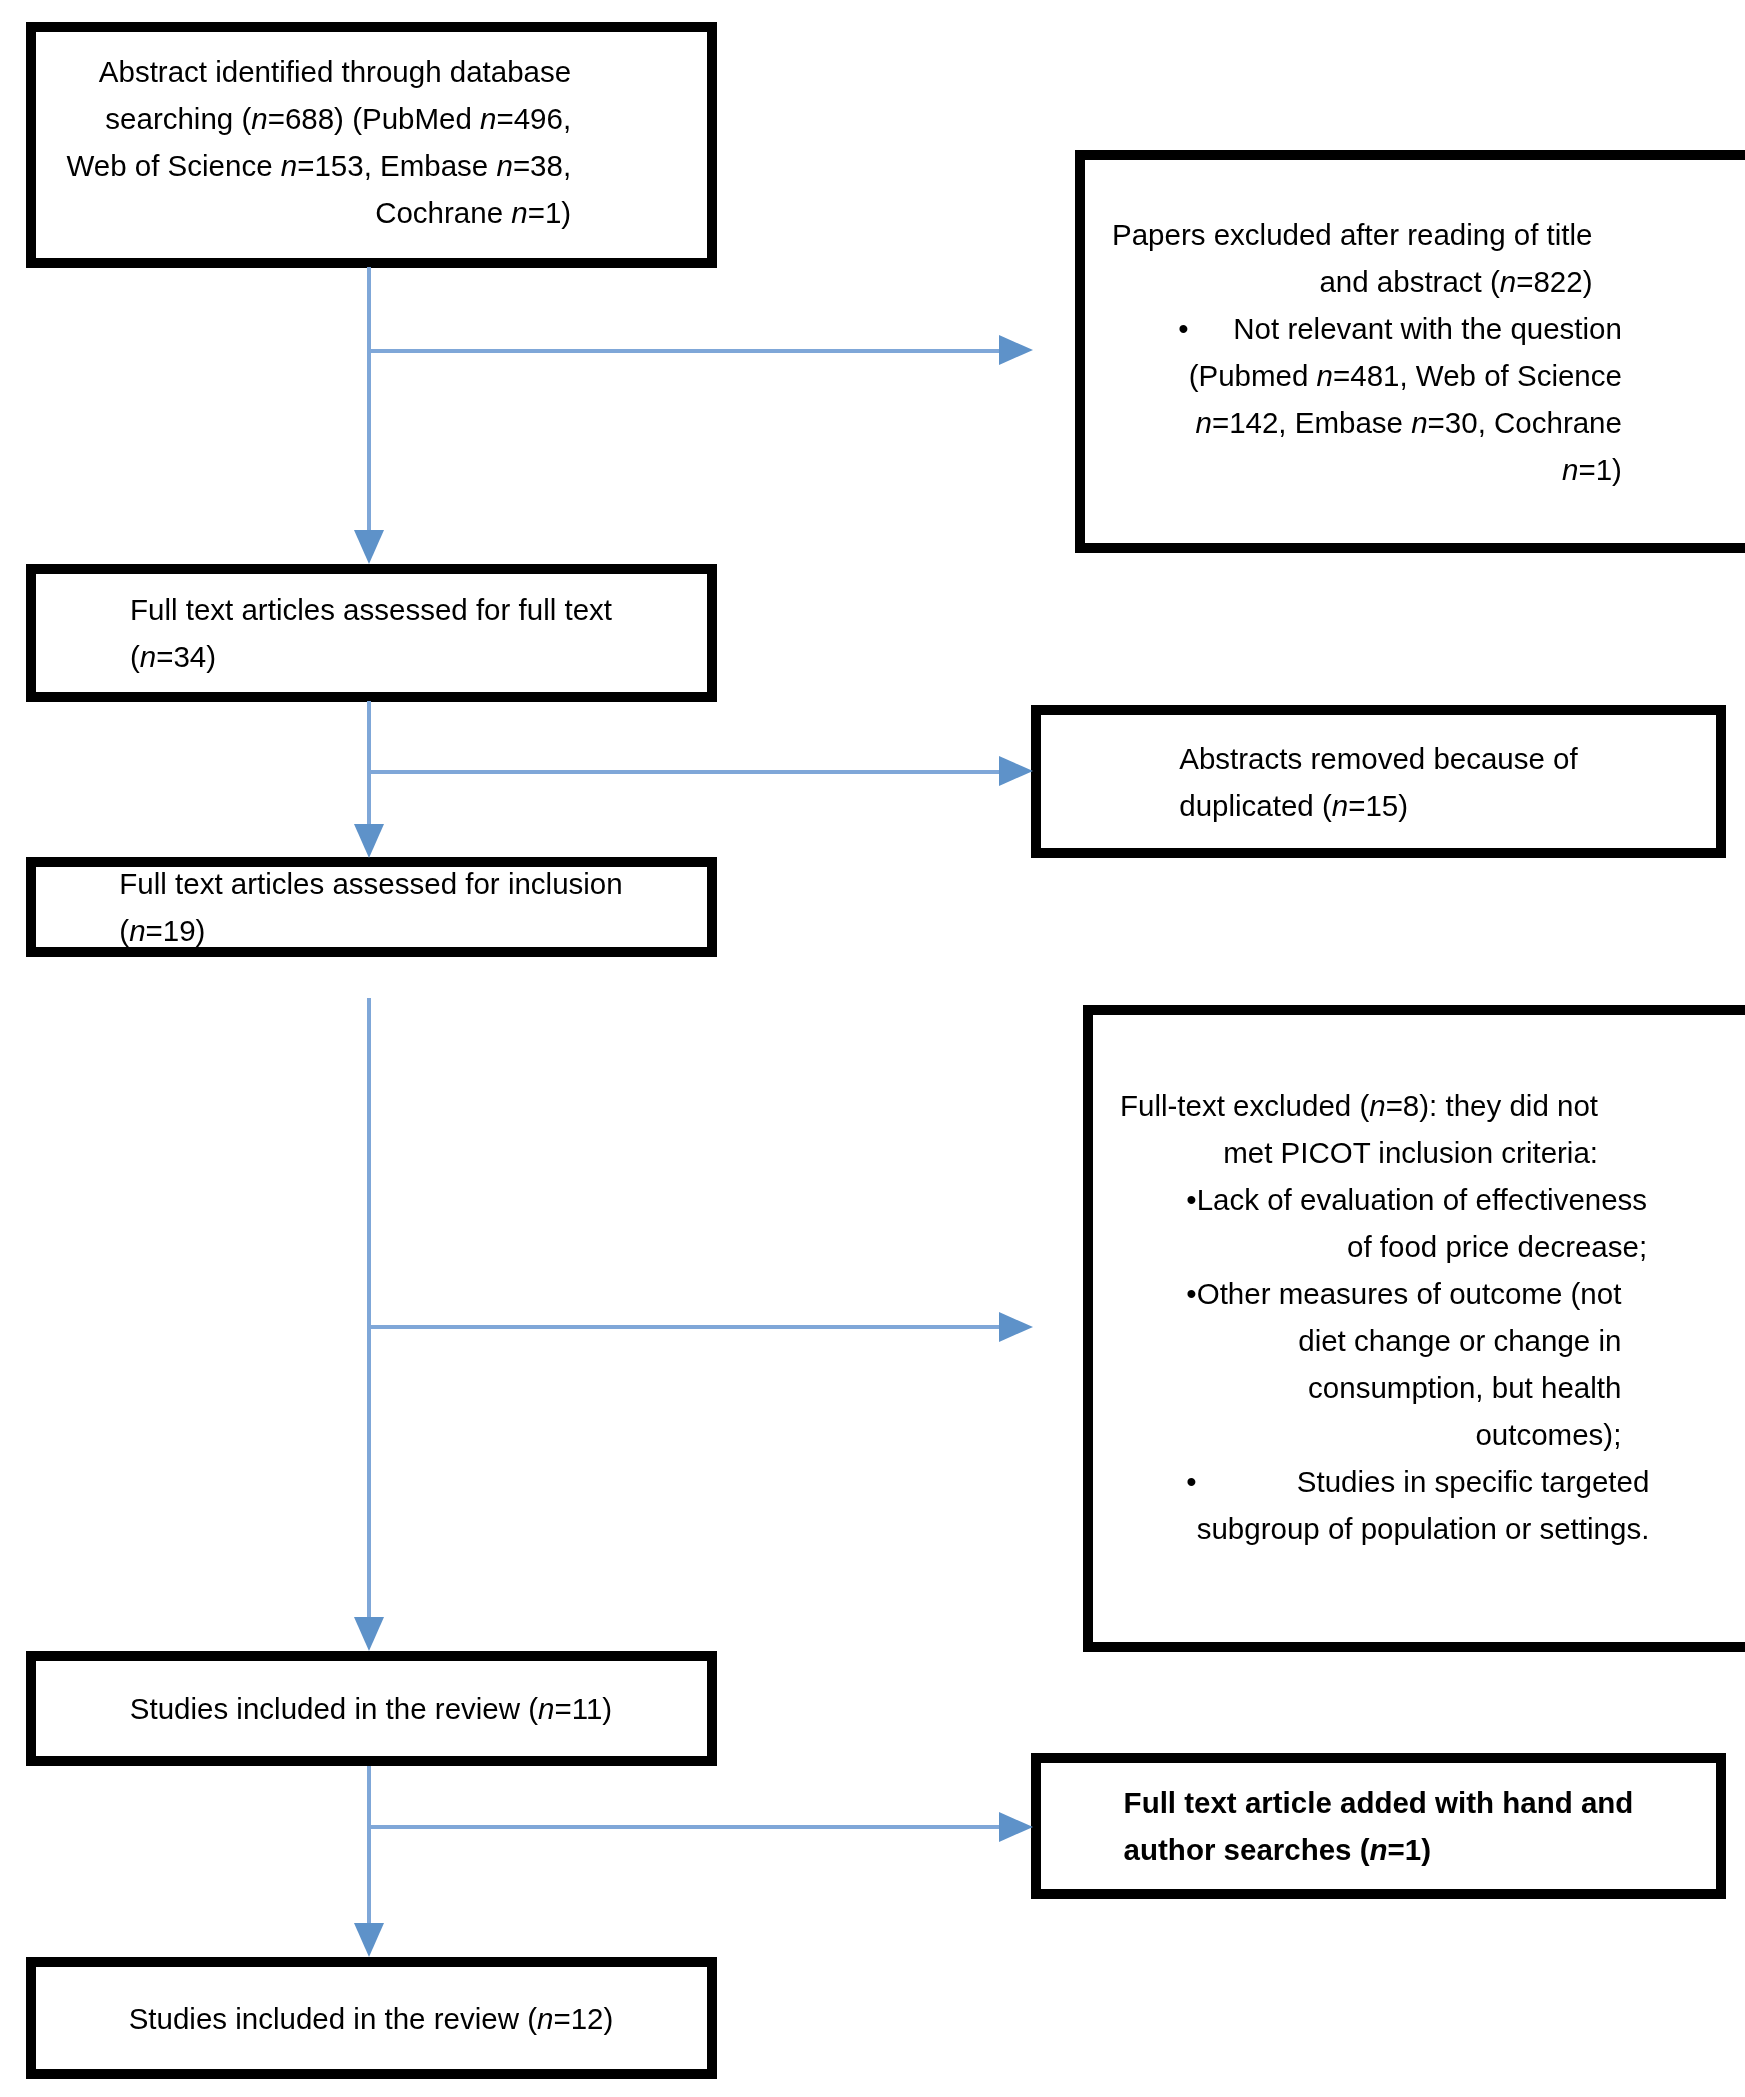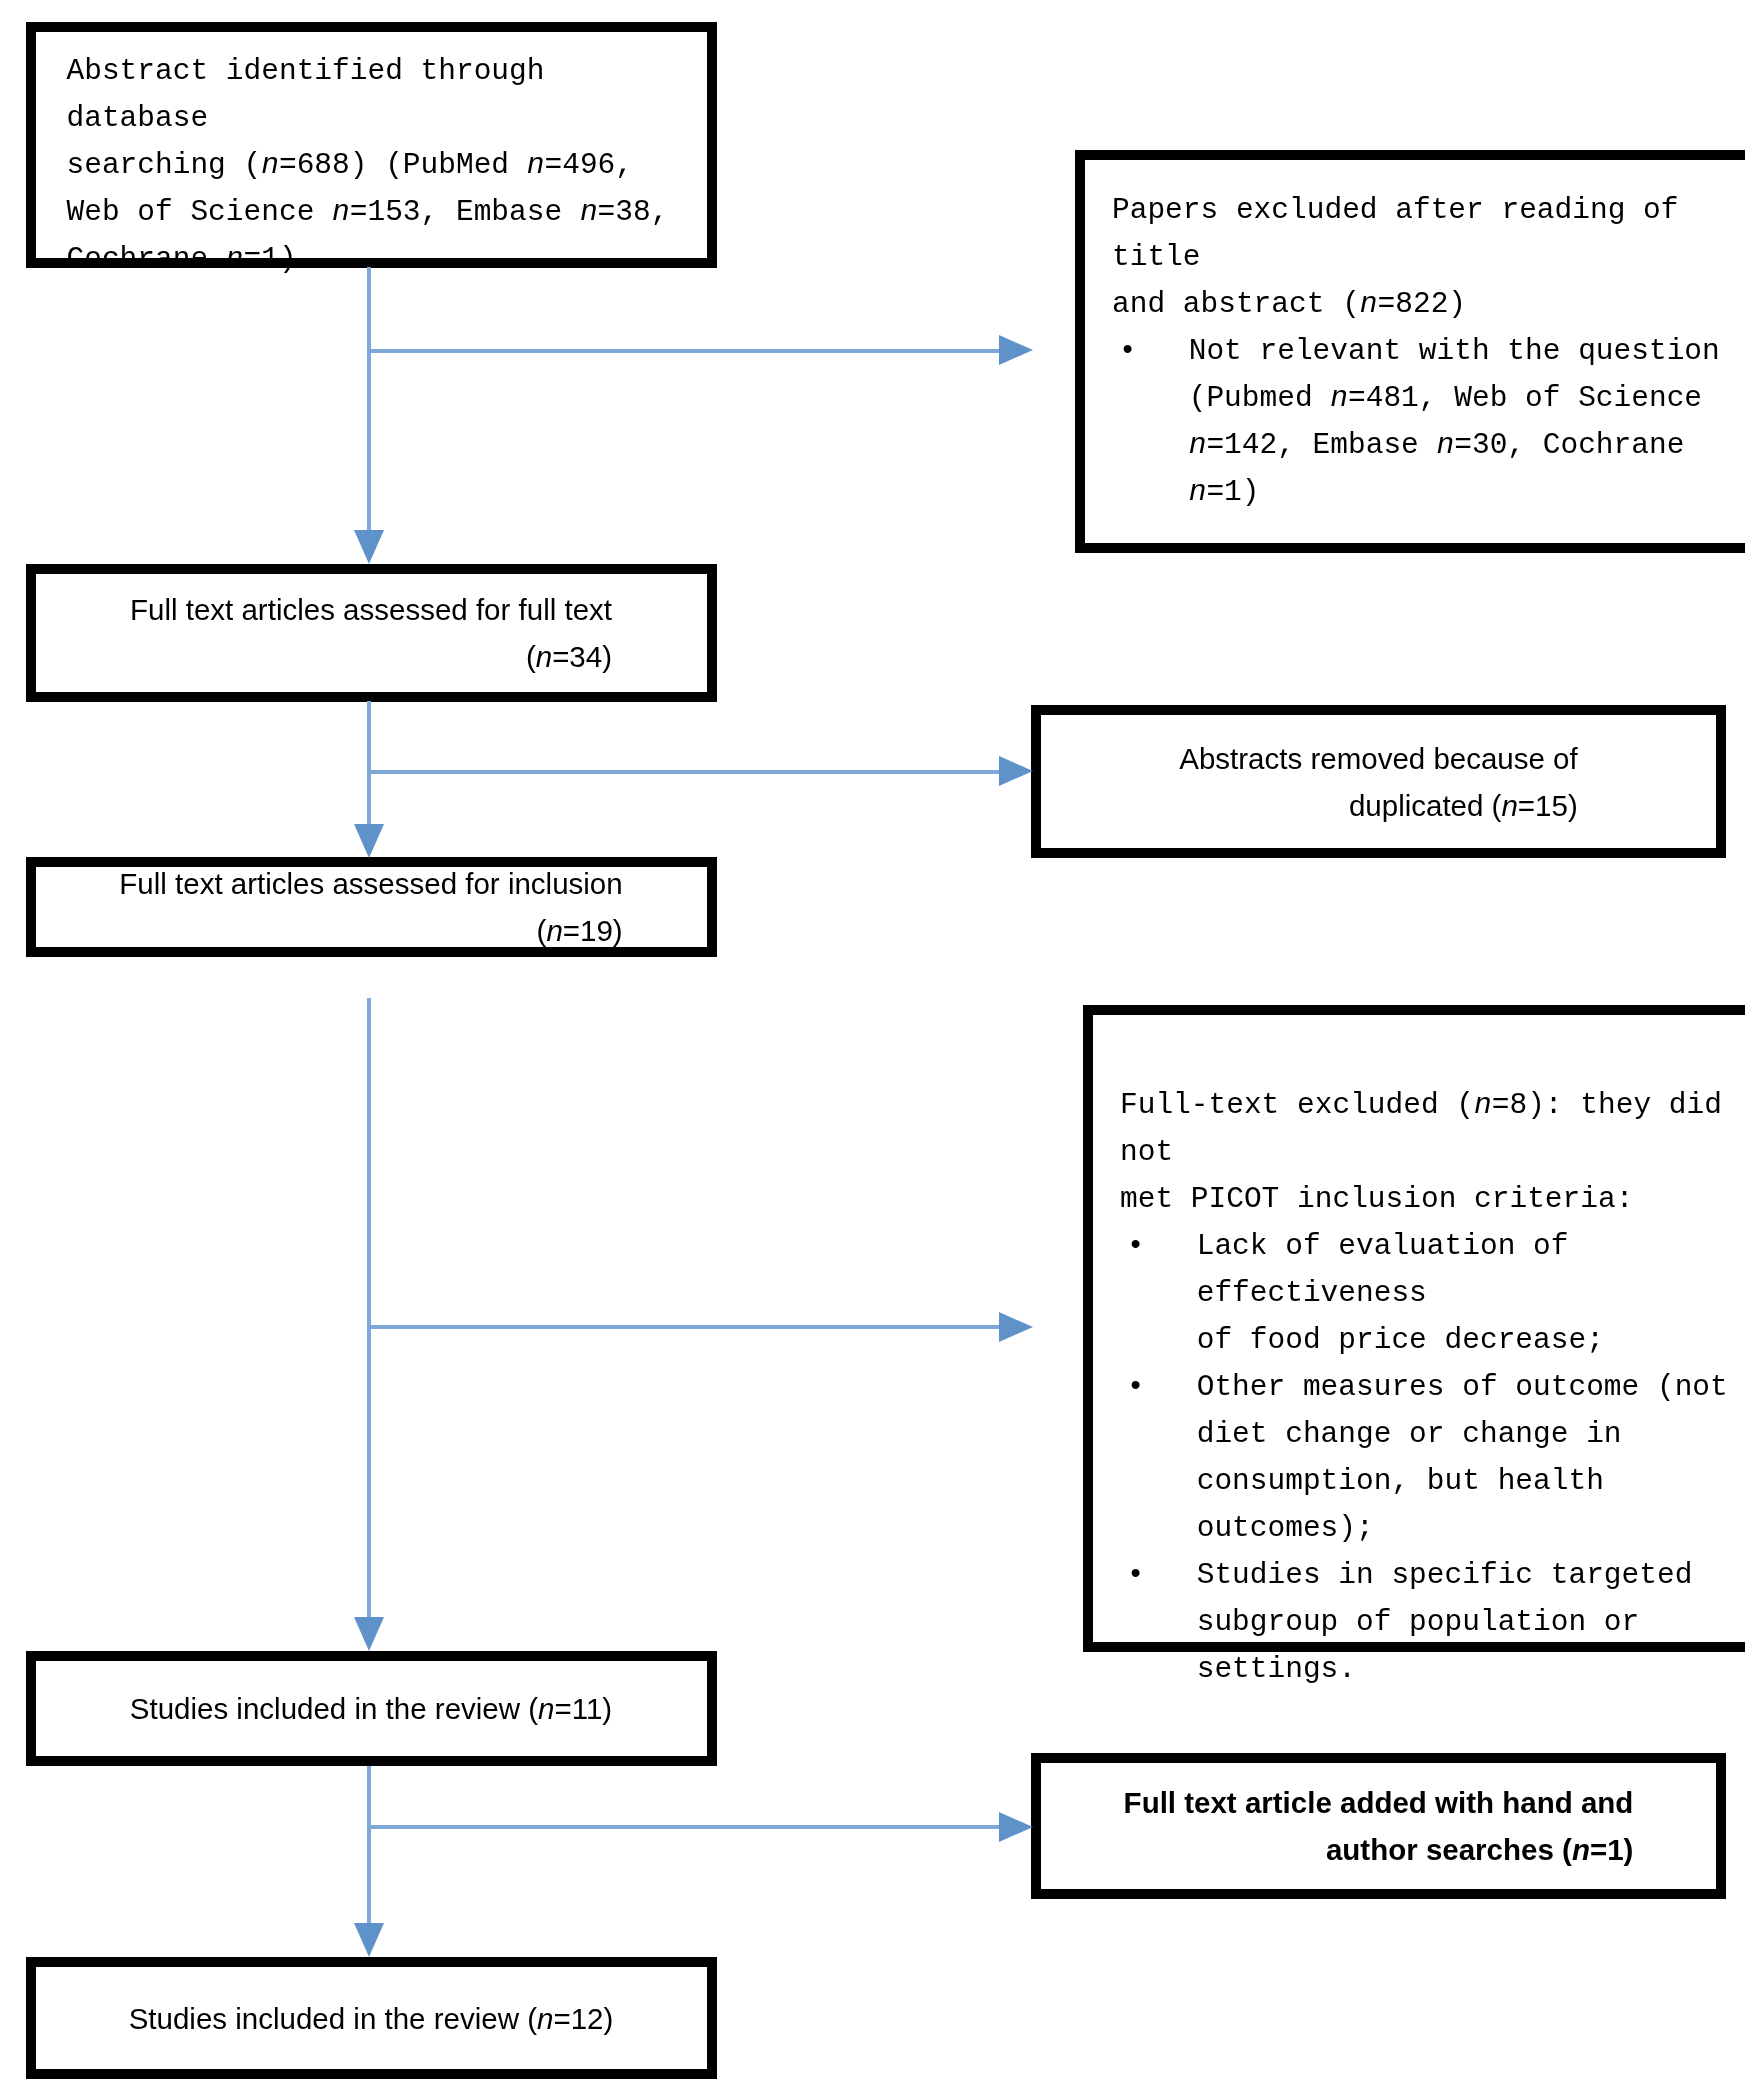--- a/index.html
+++ b/index.html
@@ -23,22 +23,22 @@
   }
   .box{
     position:absolute;
     box-sizing:border-box;
     border:10px solid var(--border);
     background:#fff;
     display:flex;
     flex-direction:column;
   }
   .txt{white-space:pre-line;}
-  .center-box{align-items:center;justify-content:center;text-align:right;}
-  .left-box{align-items:flex-start;justify-content:flex-start;text-align:left;font-family:Liberation Mono, monospace;}
+  .center-box{align-items:center;justify-content:center;text-align:left;}
+  .left-box{align-items:flex-start;justify-content:flex-start;text-align:right;}
   .vcenter{justify-content:center;}
   .bullet-row{display:flex;flex-direction:row;align-items:flex-start;}
   .bullet-marker{flex:0 0 70px;padding-left:6.7px;}
   .bullet-text{flex:1 1 auto;}
   
   .box-l1{left:25.5px;top:21.5px;width:691px;height:246px;padding:16px 20px 0 31px;}
   .box-l2{left:25.5px;top:564px;width:691px;height:138px;}
   .box-l3{left:25.5px;top:857px;width:691px;height:100px;}
   .box-l4{left:25.5px;top:1651px;width:691px;height:115px;}
   .box-l5{left:25.5px;top:1957px;width:691px;height:122px;}

